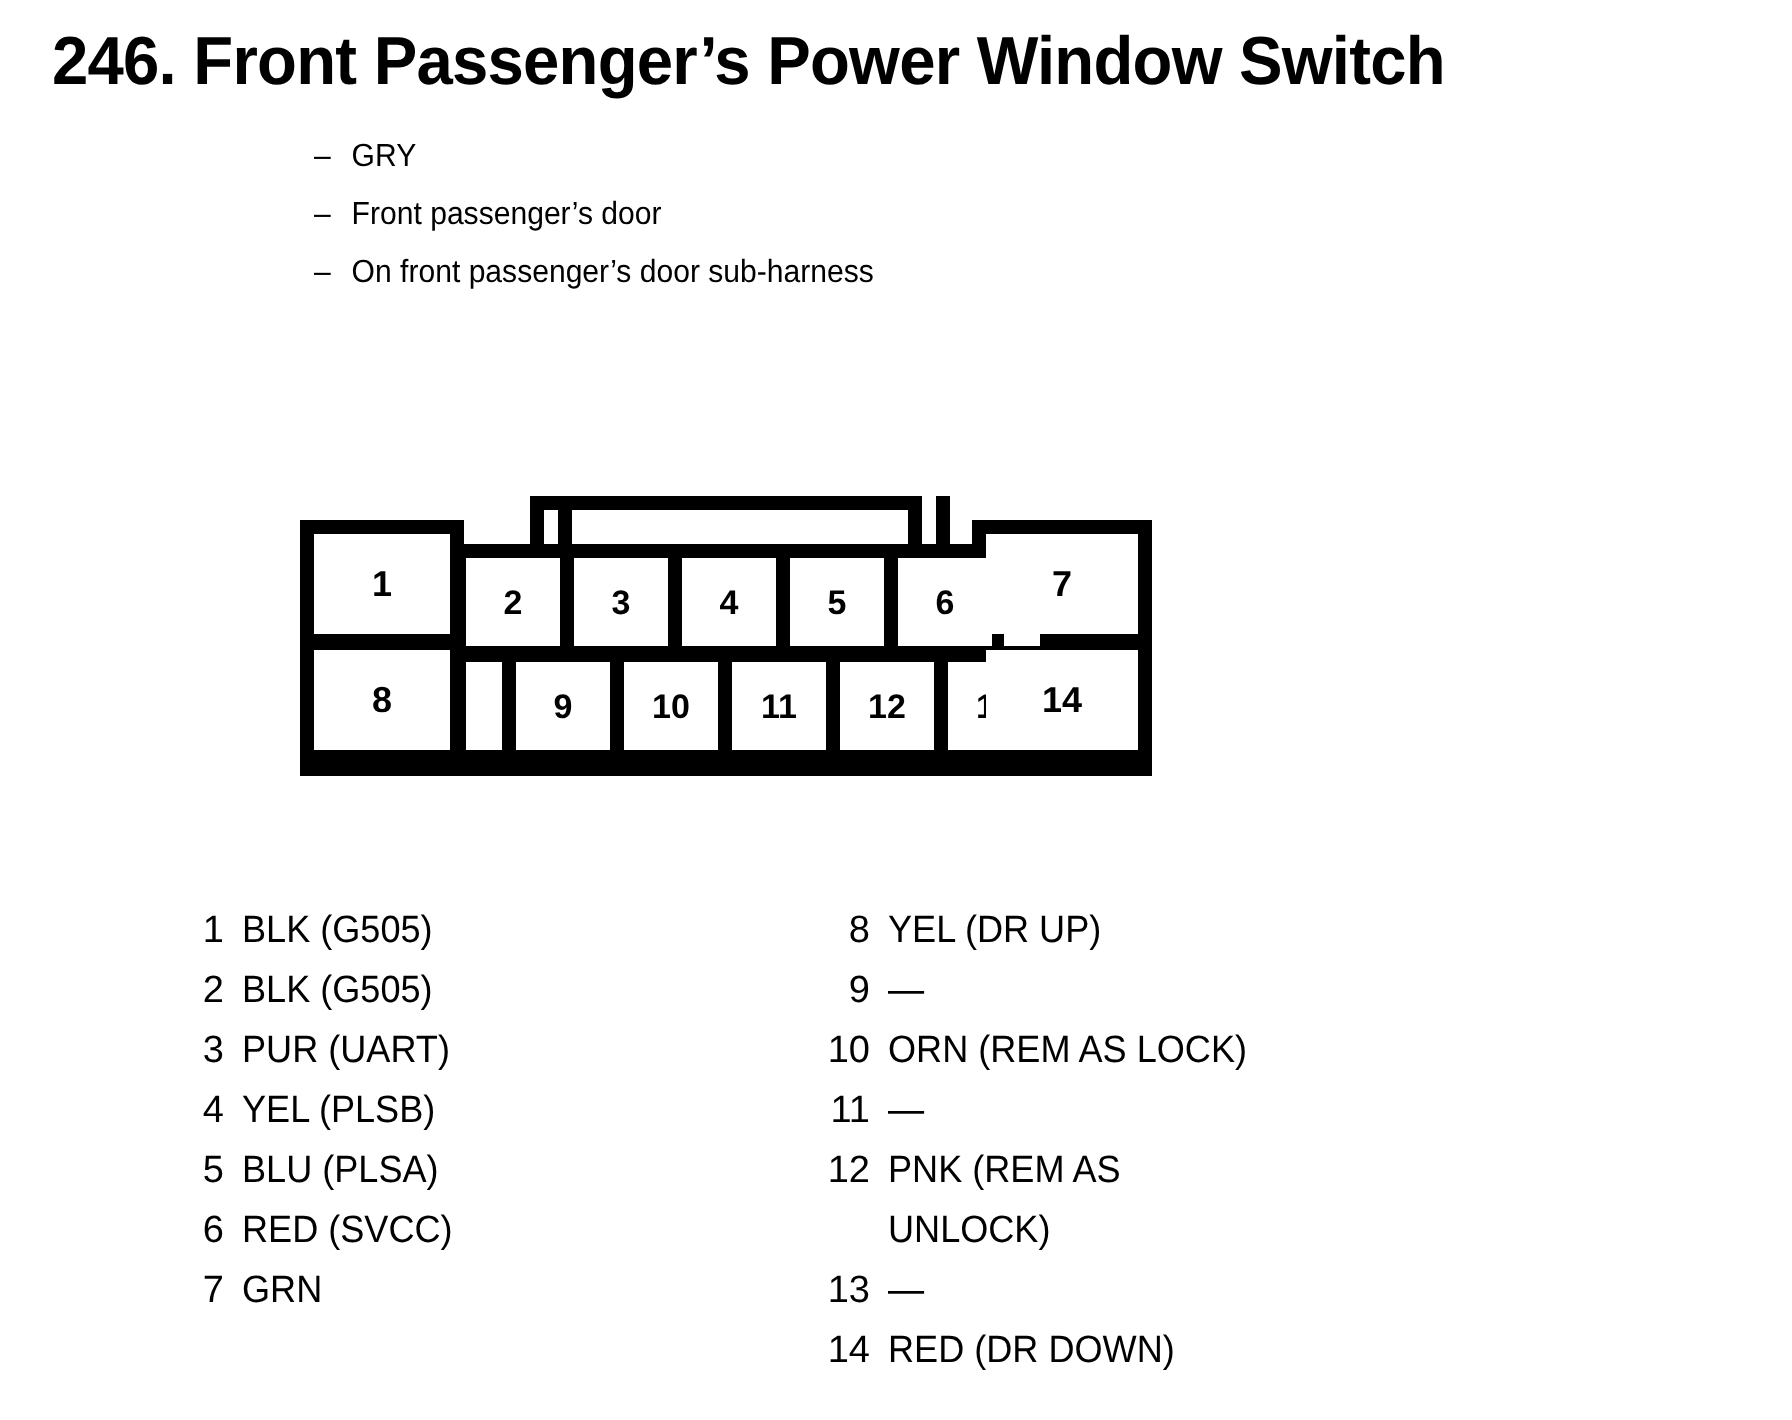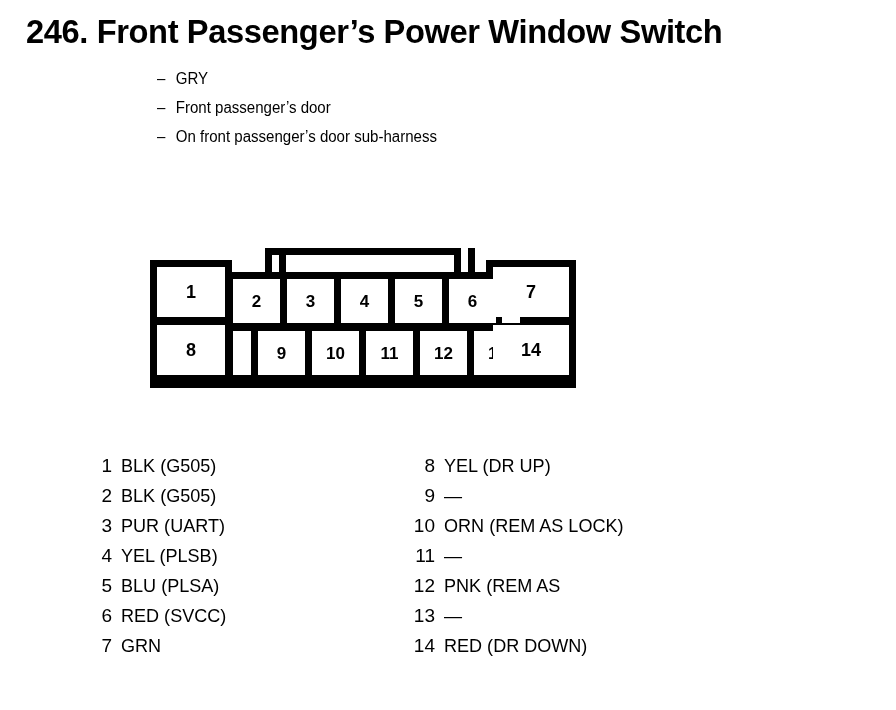--- a/index.html
+++ b/index.html
@@ -215,20 +215,23 @@
     <span class="legend-label">ORN (REM AS LOCK)</span>
   </div>
   <div class="legend-row">
     <span class="legend-num">11</span>
     <span class="legend-label">—</span>
   </div>
   <div class="legend-row">
     <span class="legend-num">12</span>
     <span class="legend-label">PNK (REM AS</span>
   </div>
+  <div class="legend-cont">
+    <span>UNLOCK)</span>
+  </div>
   <div class="legend-row">
     <span class="legend-num">13</span>
     <span class="legend-label">—</span>
   </div>
   <div class="legend-row">
     <span class="legend-num">14</span>
     <span class="legend-label">RED (DR DOWN)</span>
   </div>
 </div>
 

